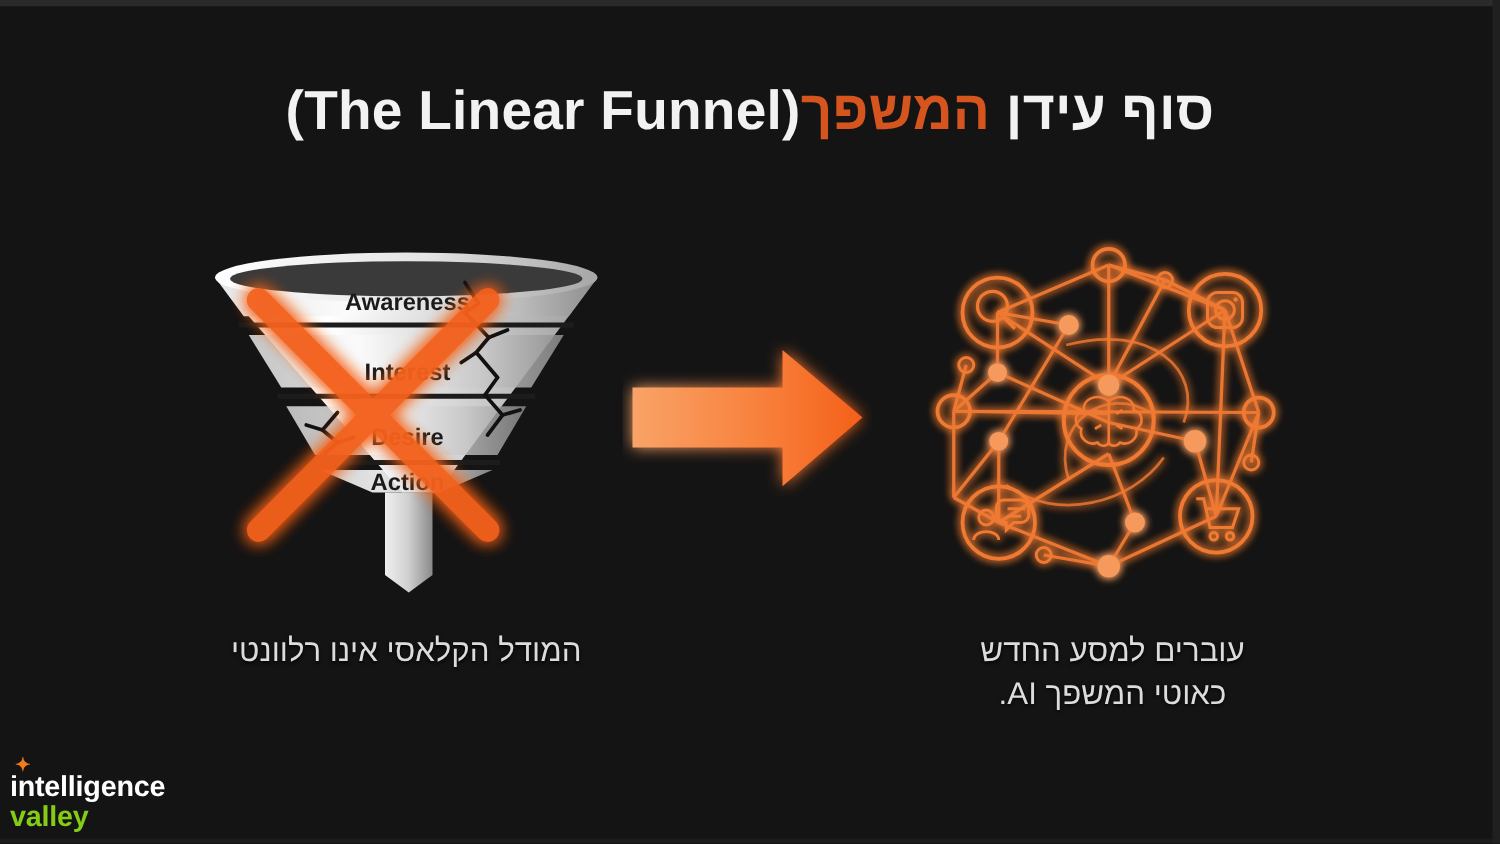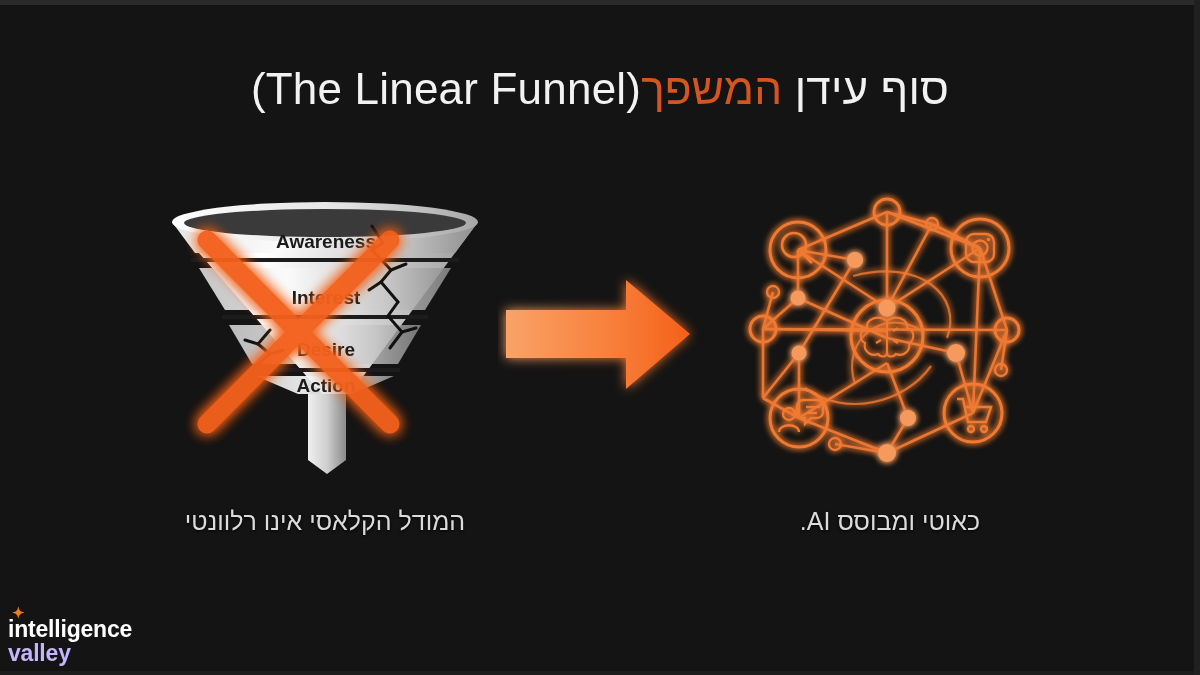--- a/index.html
+++ b/index.html
@@ -27,21 +27,21 @@
   .edge-bottom{
     position:absolute; left:0; bottom:0; width:1200px; height:4px;
     background:#1c1c1c; z-index:60;
   }
 
   
   #title{
     position:absolute; top:64px; left:0; width:1200px;
     text-align:center;
     direction:rtl;
-    font-size:44px; font-weight:400; letter-spacing:.2px;
+    font-size:44px; font-weight:700; letter-spacing:.2px;
     color:#f2f2f2;
     white-space:nowrap;
   }
   #title .hl{ color:#d6551f; }
   #title .en{ direction:ltr; unicode-bidi:embed; }
 
   
   #funnel-block{
     position:absolute; left:150px; top:198px; width:350px; height:290px;
   }
@@ -70,21 +70,21 @@
   
   #logo{
     position:absolute; left:8px; bottom:10px;
     line-height:1.05;
   }
   #logo .lrow1{
     position:relative;
     font-size:23px; font-weight:700; color:#ffffff; letter-spacing:-.2px;
   }
   #logo .lrow2{
-    font-size:23px; font-weight:700; color:#c4b5fd; letter-spacing:-.2px;
+    font-size:23px; font-weight:700; color:#84cc16; letter-spacing:-.2px;
   }
   #logo .spark{
     position:absolute; left:4px; top:-12px;
     color:#f07d18; font-size:15px; line-height:1;
   }
 </style>
 </head>
 <body>
 
 <div id="slide">
@@ -334,21 +334,22 @@
         </g>
       </g>
     </svg>
   </div>
 
   <div class="caption" id="caption-left">
     <div>המודל הקלאסי אינו רלוונטי</div>
   </div>
 
   <div class="caption" id="caption-right">
-    <div>כאוטי ומבוסס AI.</div>
+    <div>עוברים למסע החדש</div>
+    <div>כאוטי המשפך AI.</div>
   </div>
 
   <div id="logo">
     <div class="lrow1">
       <span class="spark">✦</span>
       <span>intelligence</span>
     </div>
     <div class="lrow2">valley</div>
   </div>
 

